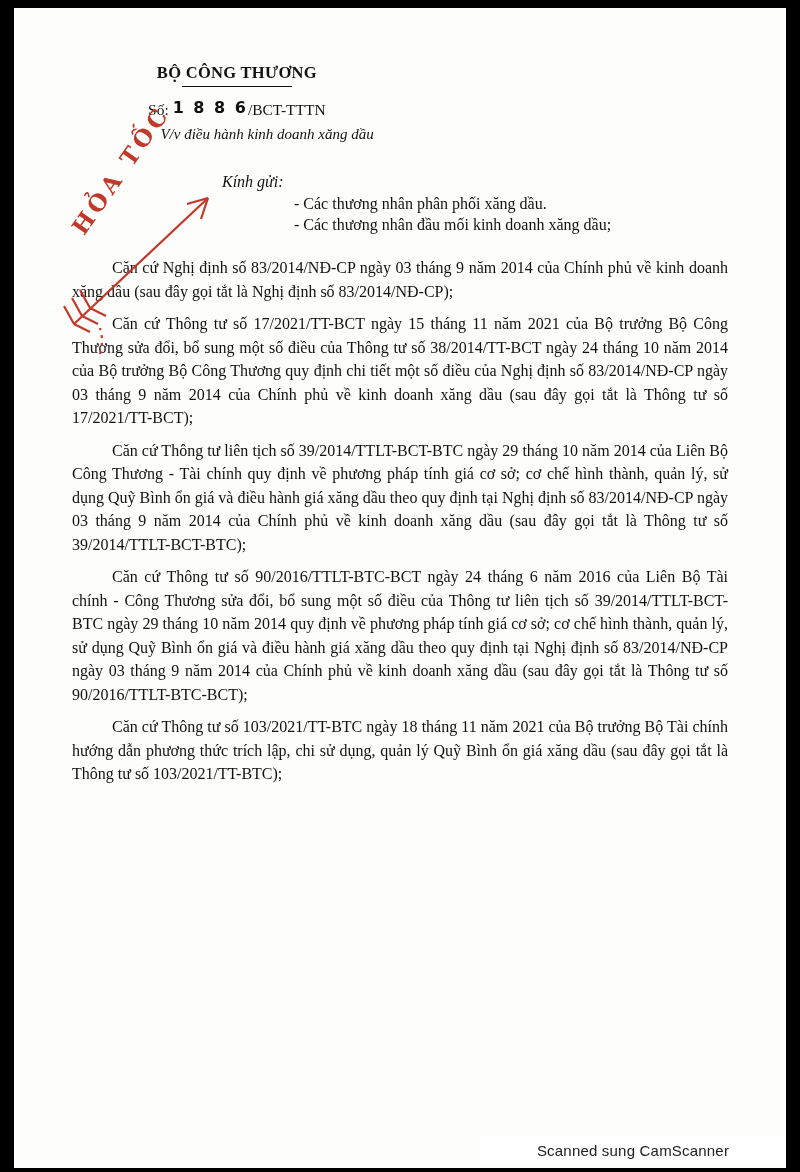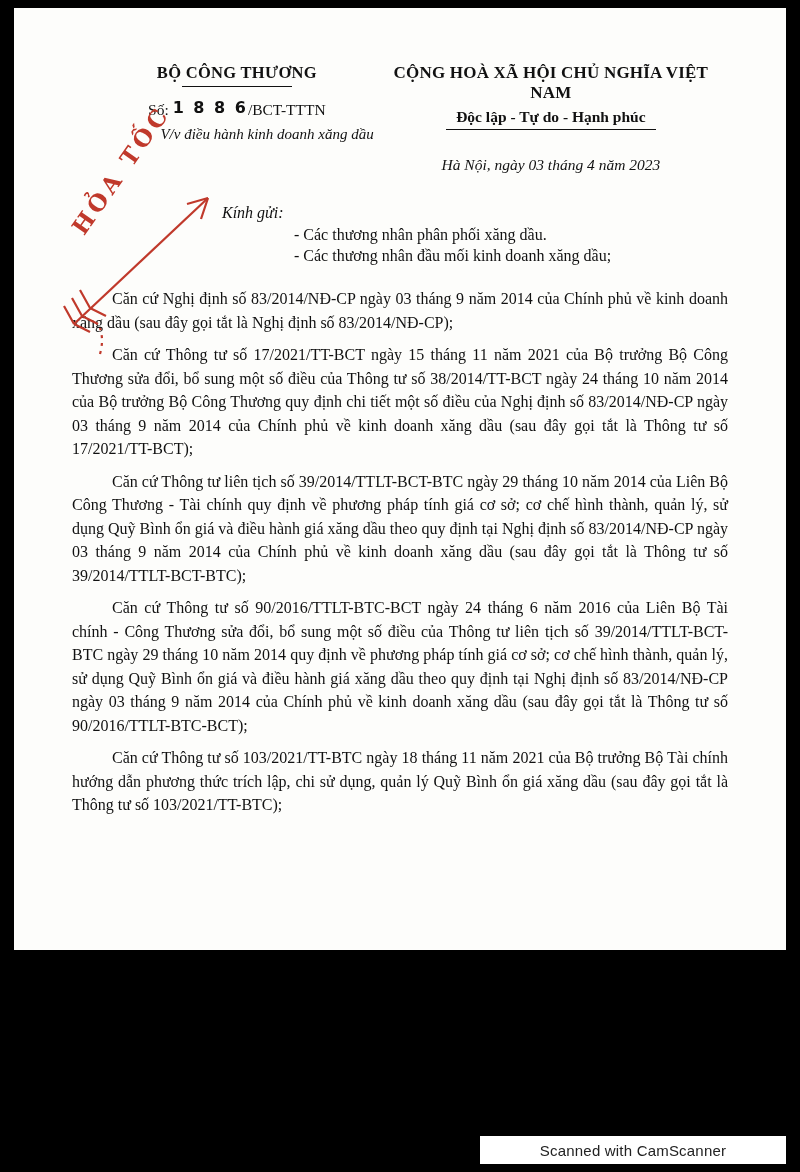--- a/index.html
+++ b/index.html
@@ -12,21 +12,21 @@
     height: 1172px;
     font-family: "Liberation Serif", serif;
     position: relative;
     overflow: hidden;
   }
   #page {
     position: absolute;
     left: 14px;
     top: 8px;
     width: 772px;
-    height: 942px;
+    height: 1160px;
     background: #fdfdfb;
     box-sizing: border-box;
     overflow: hidden;
   }
   .doc-body {
     position: absolute;
     left: 0; top: 0; right: 0; bottom: 0;
     padding: 55px 58px 20px 58px;
     box-sizing: border-box;
     color: #111;
@@ -181,26 +181,20 @@
     <div class="header">
       <div class="header-left">
         <div class="org-name">BỘ CÔNG THƯƠNG</div>
         <div class="org-underline"></div>
         <div class="number-line">
           <span>Số:</span>
           <span class="num-handwritten">1 8 8 6</span><span>/BCT-TTTN</span>
         </div>
         <div class="subject-line">V/v điều hành kinh doanh xăng dầu</div>
       </div>
-      <div class="header-right">
-        <div class="nation-name">CỘNG HOÀ XÃ HỘI CHỦ NGHĨA VIỆT NAM</div>
-        <div class="motto">Độc lập - Tự do - Hạnh phúc</div>
-        <div class="motto-underline"></div>
-        <div class="place-date">Hà Nội, ngày 03 tháng 4 năm 2023</div>
-      </div>
     </div>
 
     <div class="recipients">
       <div class="kinh-gui">Kính gửi:</div>
       <div class="recipient-item">- Các thương nhân phân phối xăng dầu.</div>
       <div class="recipient-item">- Các thương nhân đầu mối kinh doanh xăng dầu;</div>
     </div>
 
     <div class="paras">
       <div class="para">Căn cứ Nghị định số 83/2014/NĐ-CP ngày 03 tháng 9 năm 2014 của Chính phủ về kinh doanh xăng dầu (sau đây gọi tắt là Nghị định số 83/2014/NĐ-CP);</div>
@@ -220,13 +214,13 @@
           <path d="M34 132 L24 114 M34 132 L50 140"></path>
           <path d="M44 178 q4 -14 0 -26" stroke-dasharray="3 5"></path>
         </g>
       </svg>
       <div class="stamp-text">HỎA TỐC</div>
     </div>
 
   </div>
 </div>
 
-<div class="scan-bar">Scanned with CamScanner</div>
+<div class="scan-bar">Scanned sung CamScanner</div>
 
 </body></html>

